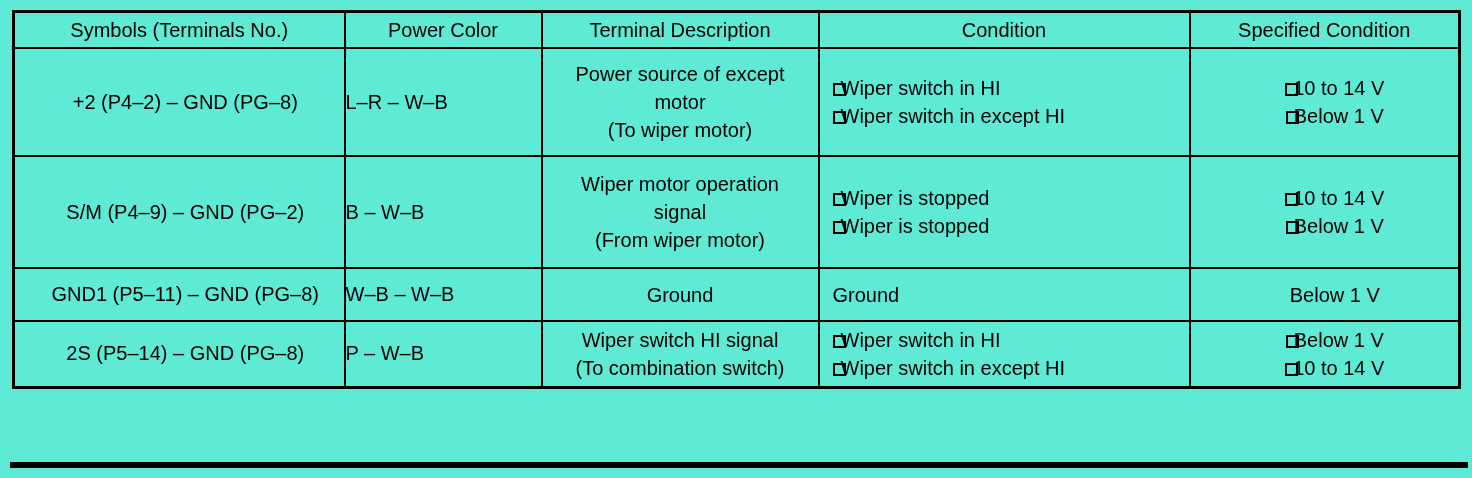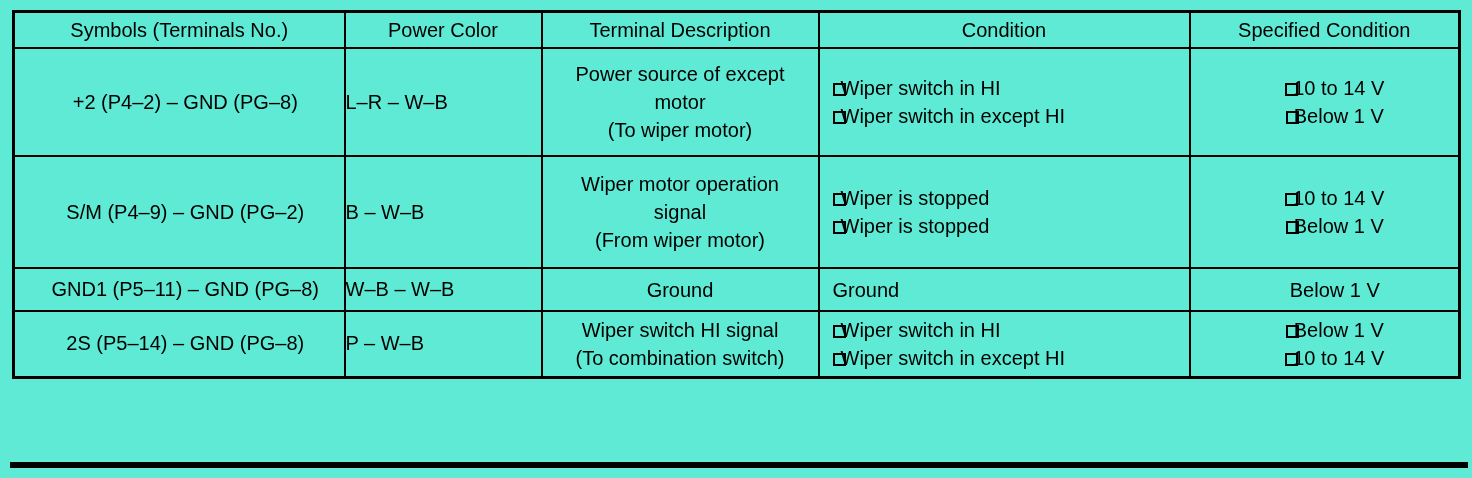--- a/index.html
+++ b/index.html
@@ -121,21 +121,21 @@
           </td>
           <td class="cell-cond">
             <span class="line"><span class="bullet-square"></span><span>Wiper is stopped</span></span>
             <span class="line"><span class="bullet-square"></span><span>Wiper is stopped</span></span>
           </td>
           <td class="cell-spec">
             <span class="line"><span class="bullet-square"></span><span>10 to 14 V</span></span>
             <span class="line"><span class="bullet-square"></span><span>Below 1 V</span></span>
           </td>
         </tr>
-        <tr style="height: 43px;">
+        <tr style="height: 53px;">
           <td class="cell-symbols">GND1 (P5–11) – GND (PG–8)</td>
           <td class="cell-wiring">W–B – W–B</td>
           <td class="cell-desc">
             <span class="line">Ground</span>
           </td>
           <td class="cell-cond">
             <span class="line"><span>Ground</span></span>
           </td>
           <td class="cell-spec">
             <span class="line"><span>Below 1 V</span></span>

